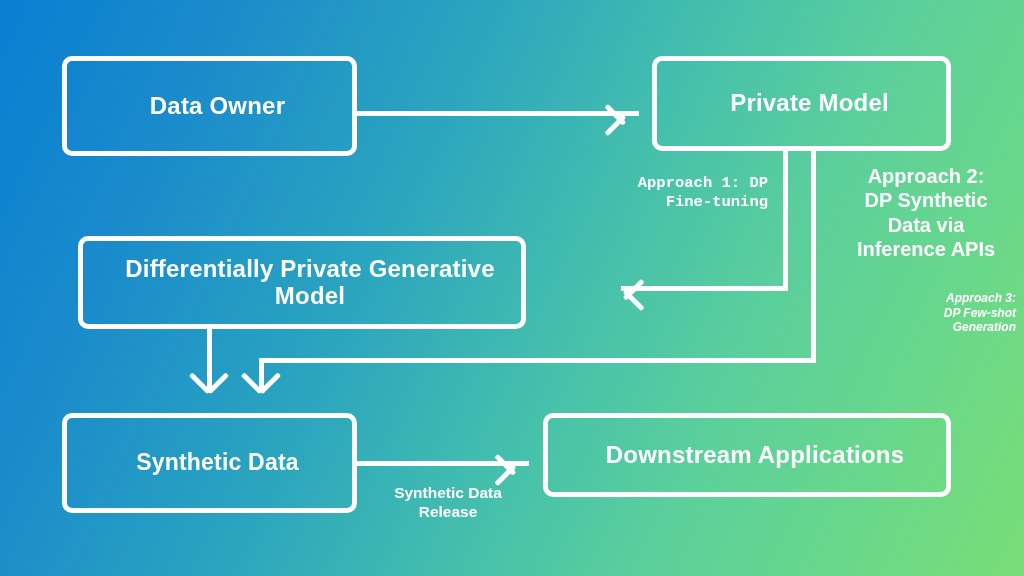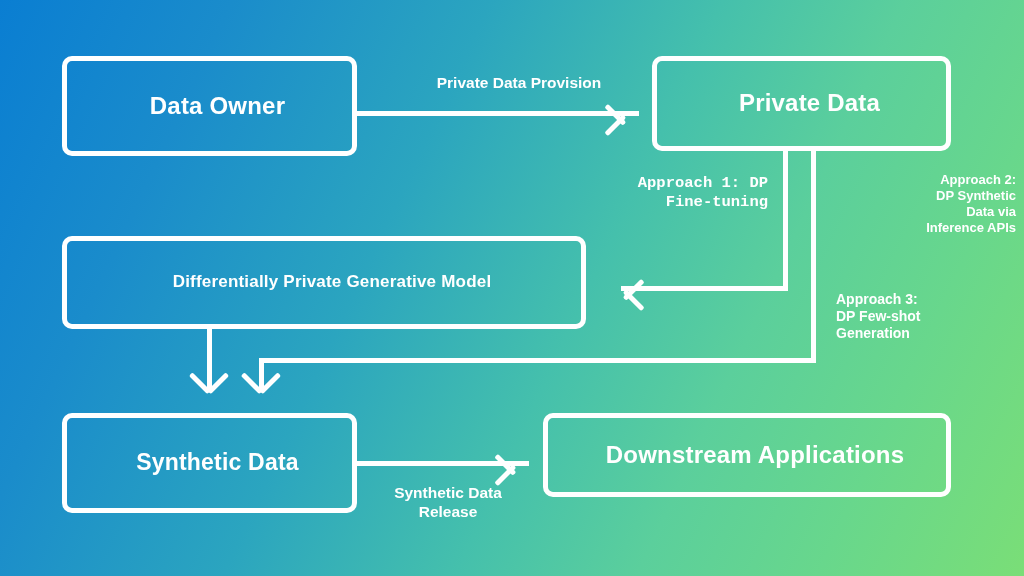--- a/index.html
+++ b/index.html
@@ -36,21 +36,21 @@
     color:#ffffff;
     font-weight:bold;
     letter-spacing:0.2px;
     text-align:center;
     line-height:1.1;
     background:transparent;
     padding-left:16px;
   }
   #node-data-owner   { left:62px;  top:56px;  width:295px; height:100px; font-size:24px; }
   #node-private-data { left:652px; top:56px;  width:299px; height:95px;  font-size:24px; }
-  #node-dp-model     { left:62px;  top:236px; width:524px; height:93px;  font-size:17px; }
+  #node-dp-model     { left:78px;  top:236px; width:448px; height:93px;  font-size:24px; }
   #node-synth-data   { left:62px;  top:413px; width:295px; height:100px; font-size:23px; }
   #node-downstream   { left:543px; top:413px; width:408px; height:84px; font-size:24px; }
 
   
   .conn { position:absolute; background:#ffffff; }
   .h { height:5px; }
   .v { width:5px; }
 
   #conn-provision-line { left:357px; top:111px; width:282px; }
   #conn-approach1-v    { left:783px; top:148px; height:143px; }
@@ -88,32 +88,32 @@
   
   .edge-label {
     position:absolute;
     color:#ffffff;
     font-weight:bold;
     line-height:1.22;
     white-space:pre-line;
   }
   #label-provision { left:404px; top:74px;  width:230px; font-size:15.5px; text-align:center; }
   #label-approach1 { left:600px; top:174px; width:168px; font-size:15.5px; text-align:right;font-family:Liberation Mono, monospace; }
-  #label-approach2 { left:836px; top:172px; width:180px; font-size:13px; text-align:right; }
-  #label-approach3 { left:836px; top:291px; width:180px; font-size:14px; text-align:left; }
+  #label-approach2 { left:836px; top:164px; width:180px; font-size:20px; text-align:center; }
+  #label-approach3 { left:836px; top:291px; width:180px; font-size:12px; text-align:right;font-style:italic; }
   #label-release   { left:358px; top:484px; width:180px; font-size:15.5px; text-align:center; }
 </style>
 </head>
 <body>
 
 <div id="stage">
 
   <div class="node" id="node-data-owner">Data Owner</div>
 
-  <div class="node" id="node-private-data">Private Data</div>
+  <div class="node" id="node-private-data">Private Model</div>
 
   <div class="node" id="node-dp-model">Differentially Private Generative Model</div>
 
   <div class="node" id="node-synth-data">Synthetic Data</div>
 
   <div class="node" id="node-downstream">Downstream Applications</div>
 
   <div class="conn h" id="conn-provision-line"></div>
   <div class="arrow arrow-right" id="arrow-provision">
     <span></span>
@@ -140,21 +140,20 @@
     <span></span>
       <span></span>
   </div>
 
   <div class="conn h" id="conn-release-line"></div>
   <div class="arrow arrow-right" id="arrow-release">
     <span></span>
       <span></span>
   </div>
 
-  <div class="edge-label" id="label-provision">Private Data Provision</div>
 
   <div class="edge-label" id="label-approach1">Approach 1: DP
 Fine-tuning</div>
 
   <div class="edge-label" id="label-approach2">Approach 2:
 DP Synthetic
 Data via
 Inference APIs</div>
 
   <div class="edge-label" id="label-approach3">Approach 3:

